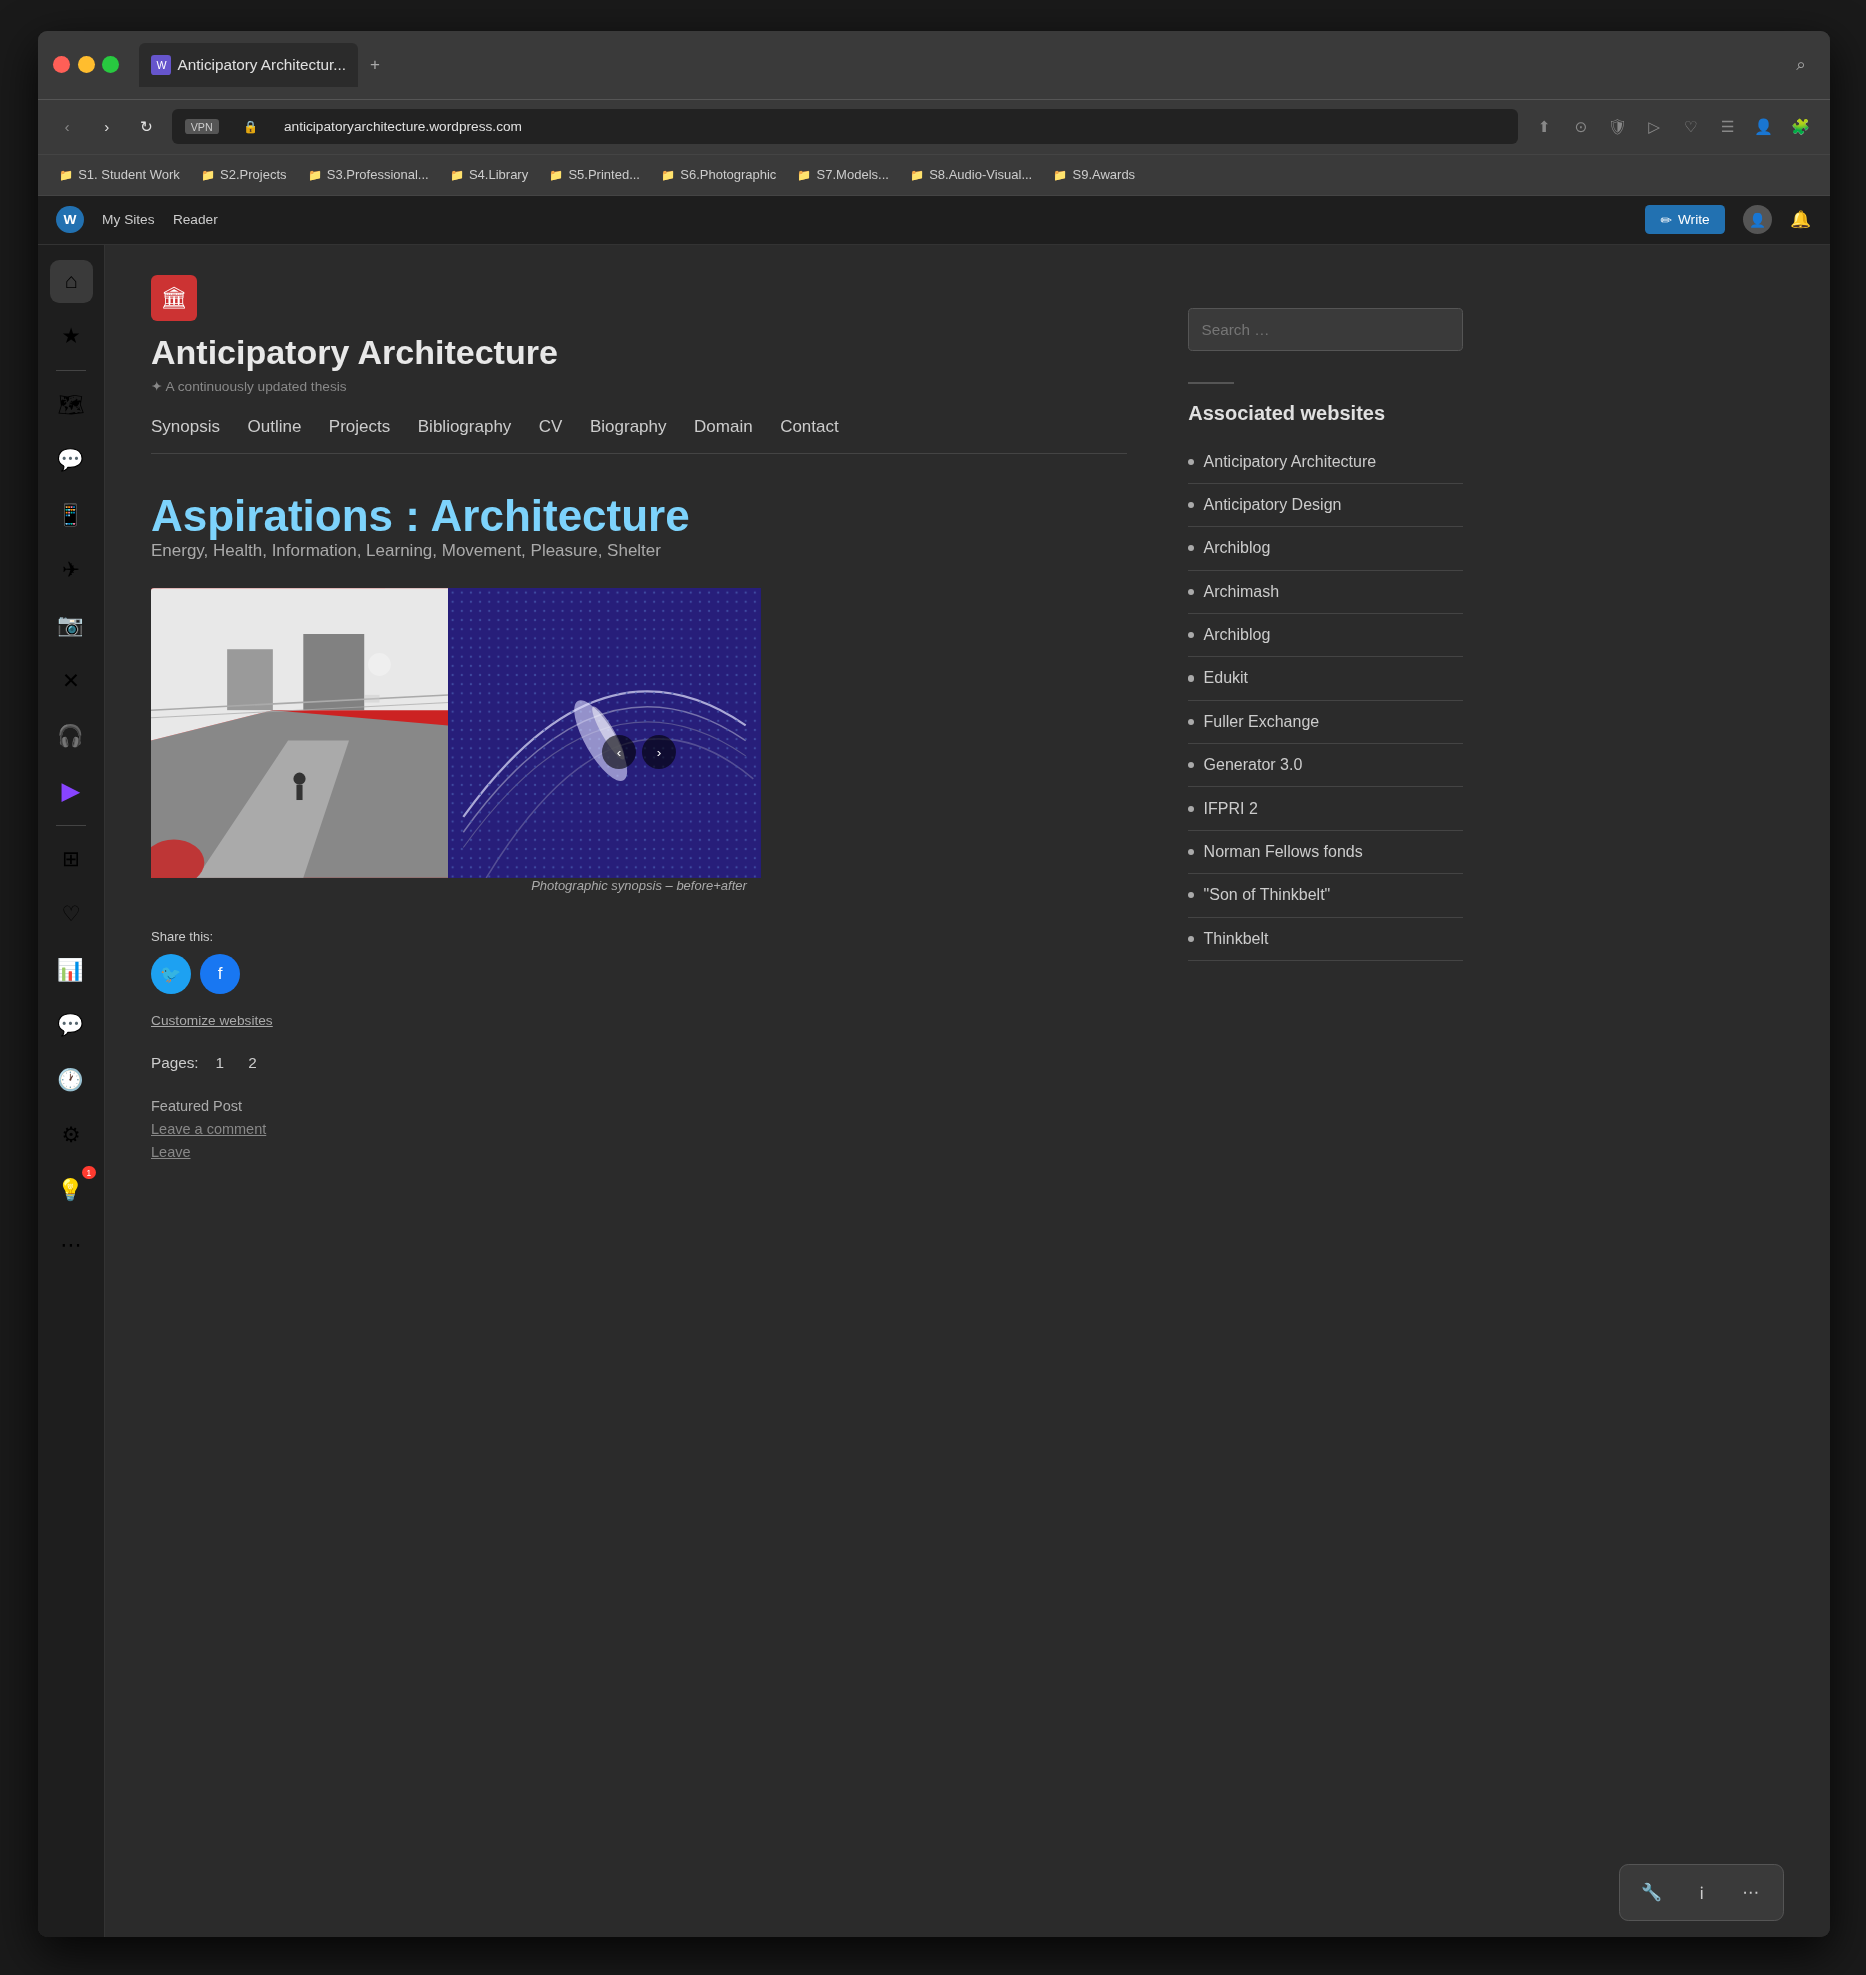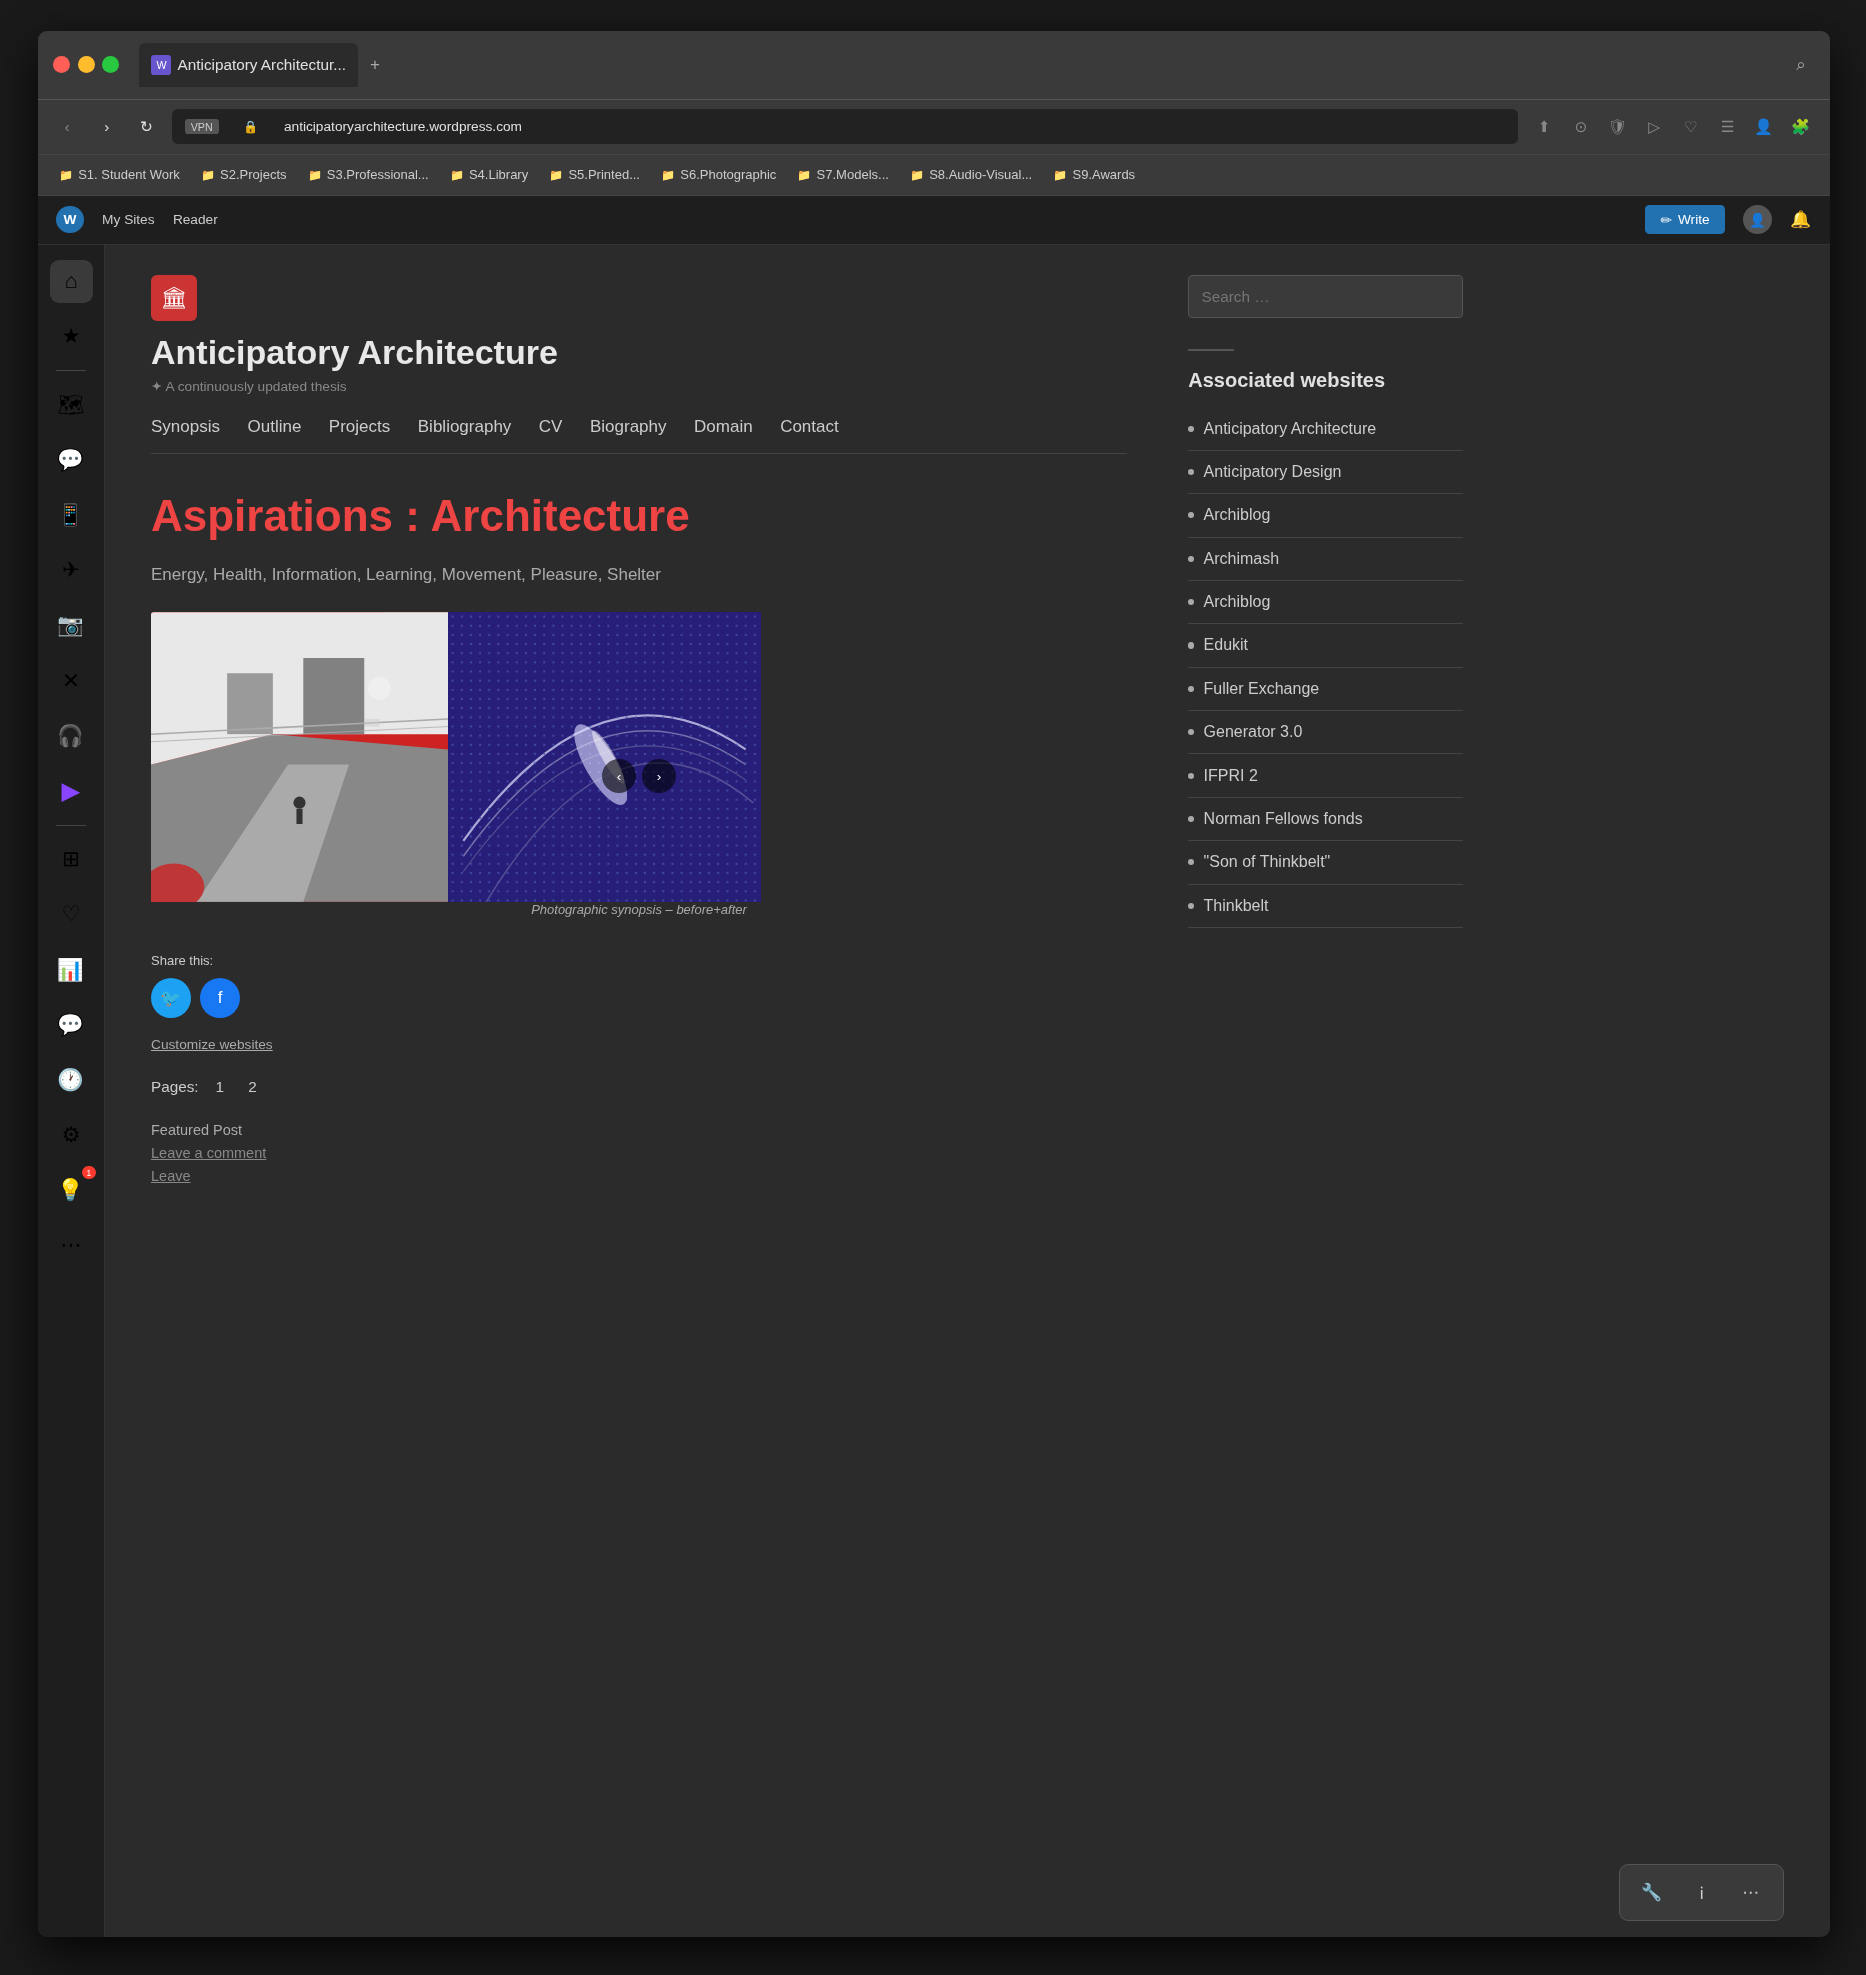--- a/index.html
+++ b/index.html
@@ -334,22 +334,22 @@
       font-size: 17px;
       color: #ccc;
       cursor: pointer;
       text-decoration: none;
     }
 
     
     .post-title {
       font-size: 44px;
       font-weight: 700;
-      color: #ef4444;
-      margin-bottom: 25px;
+      color: #7dd3fc;
+      margin-bottom: 1px;
       line-height: 1.1;
     }
     .post-subtitle {
       font-size: 17px;
       color: #aaa;
       margin-bottom: 27.5px;
     }
 
     
     .post-gallery {
@@ -469,20 +469,21 @@
       text-decoration: underline;
       cursor: pointer;
     }
     .post-meta-featured { color: #aaa; }
 
     
     .right-sidebar {
       width: 320px;
       padding: 30.5px 30.5px 30.5px 15.3px;
       flex-shrink: 0;
+      margin-top: 33px;
     }
 
     .search-box {
       width: 100%;
       margin-bottom: 30.5px;
     }
     .search-input {
       width: 100%;
       background: #3a3a3a;
       border: 0.8px solid #555;

